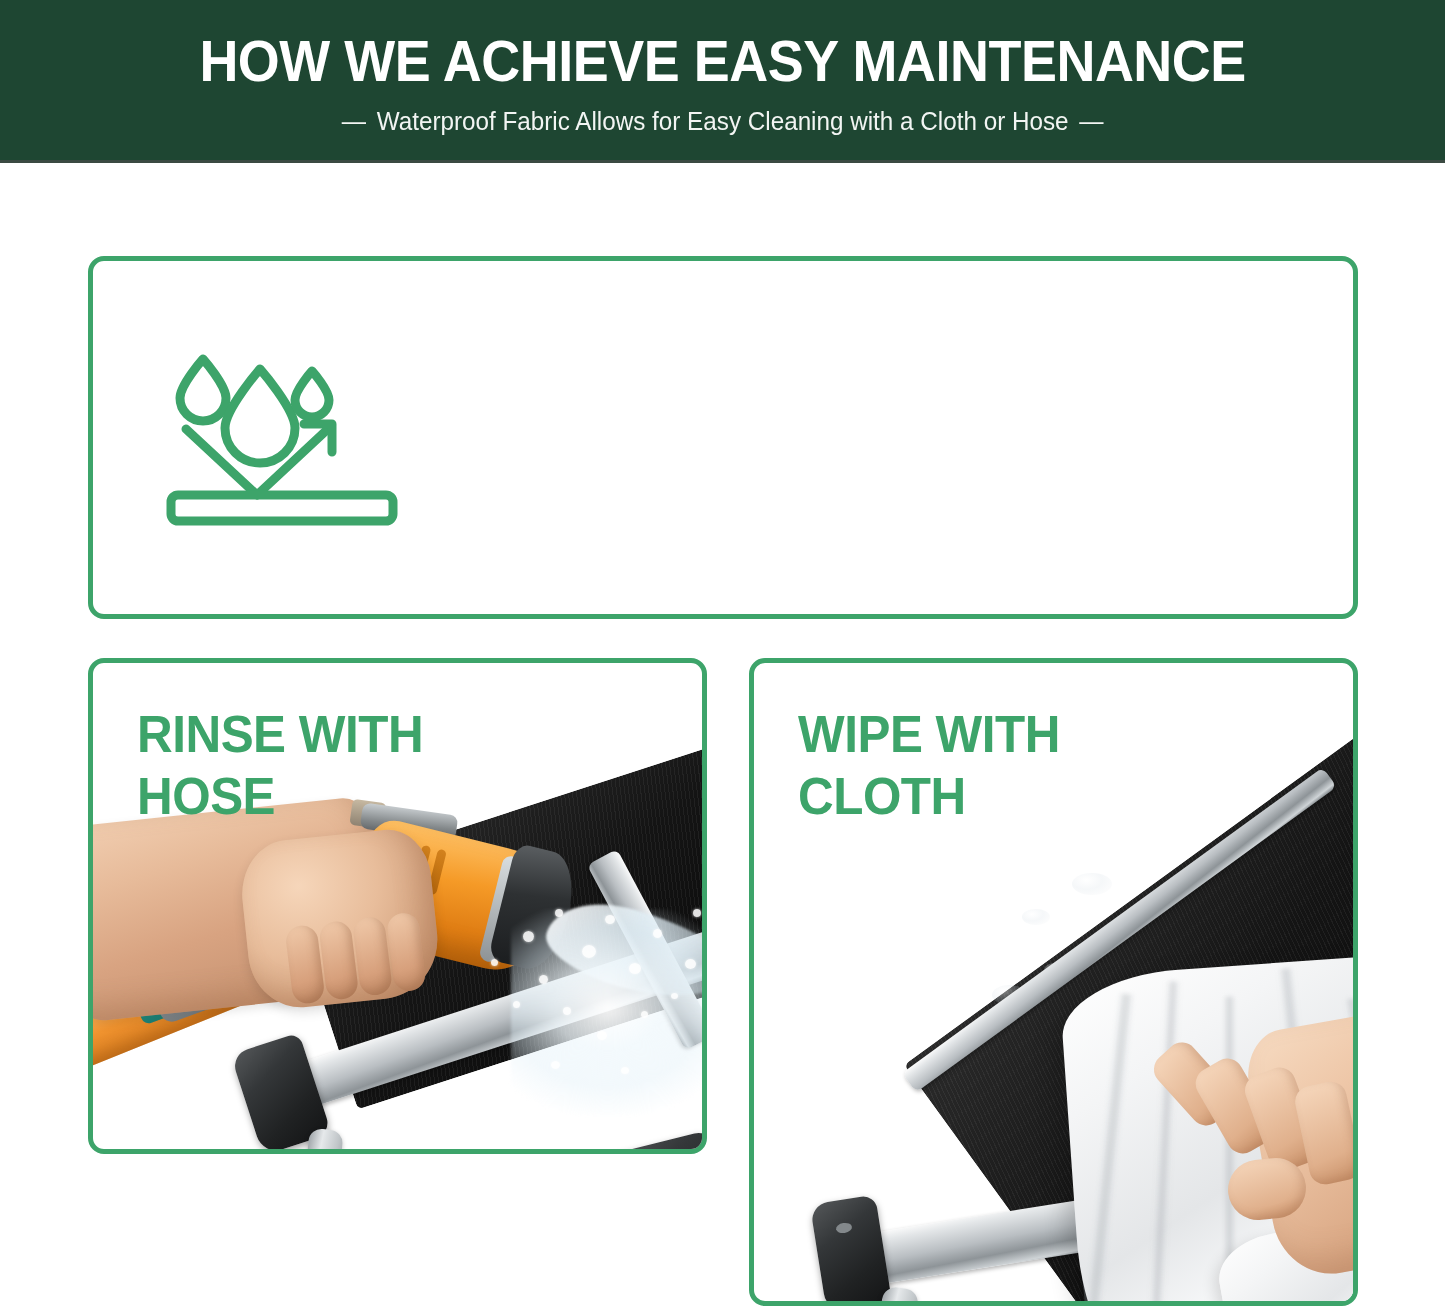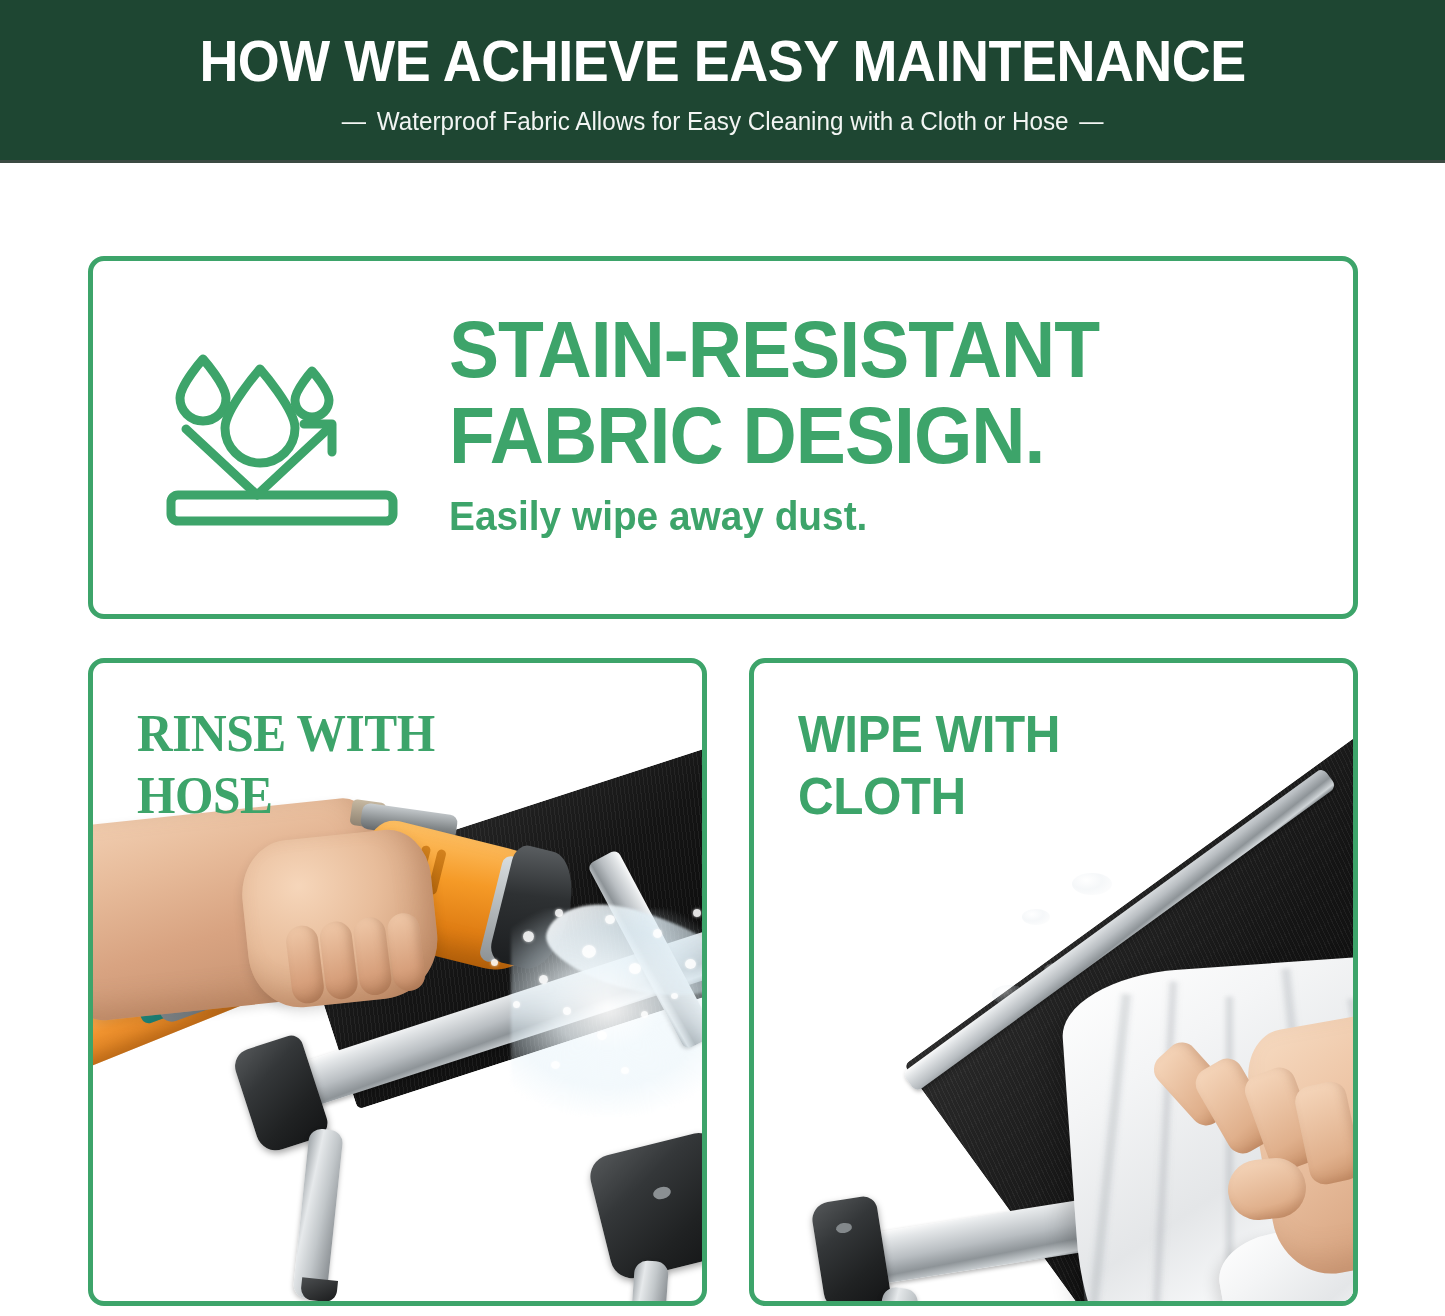--- a/index.html
+++ b/index.html
@@ -76,22 +76,21 @@
   .card-top {
     left: 88px;
     top: 256px;
     width: 1270px;
     height: 363px;
   }
   .card-bl {
     left: 88px;
     top: 658px;
     width: 619px;
-    height: 648px;
-    font-family: Liberation Serif, serif;
+    height: 496px;
   }
   .card-br {
     left: 749px;
     top: 658px;
     width: 609px;
     height: 648px;
   }
 
   
   .top-inner {
@@ -407,25 +406,20 @@
 
         <path d="M156 48 C156 48 139 67 139 77 a17 17 0 0 0 34 0 C173 67 156 48 156 48 Z"></path>
 
         <path d="M30 106 L101 172"></path>
 
         <path d="M101 172 L174 104"></path>
         <path d="M148 101 L176 101 L176 129"></path>
 
         <rect x="15" y="172" width="222" height="26" rx="7"></rect>
       </svg>
-    </div>
-    <div class="top-text">
-      <div class="head-big">STAIN-RESISTANT</div>
-      <div class="head-big">FABRIC DESIGN.</div>
-      <div class="head-sub">Easily wipe away dust.</div>
     </div>
   </div>
 </div>
 
 <div class="card card-bl">
   <div class="photo">
 
     <div class="cot" style="position:absolute; left:0; top:0; width:619px; height:648px;">
 
       <div class="mesh" style="left:192px; top:222px; width:520px; height:236px; transform:rotate(-18deg); transform-origin:left top; border-radius:6px;"></div>

